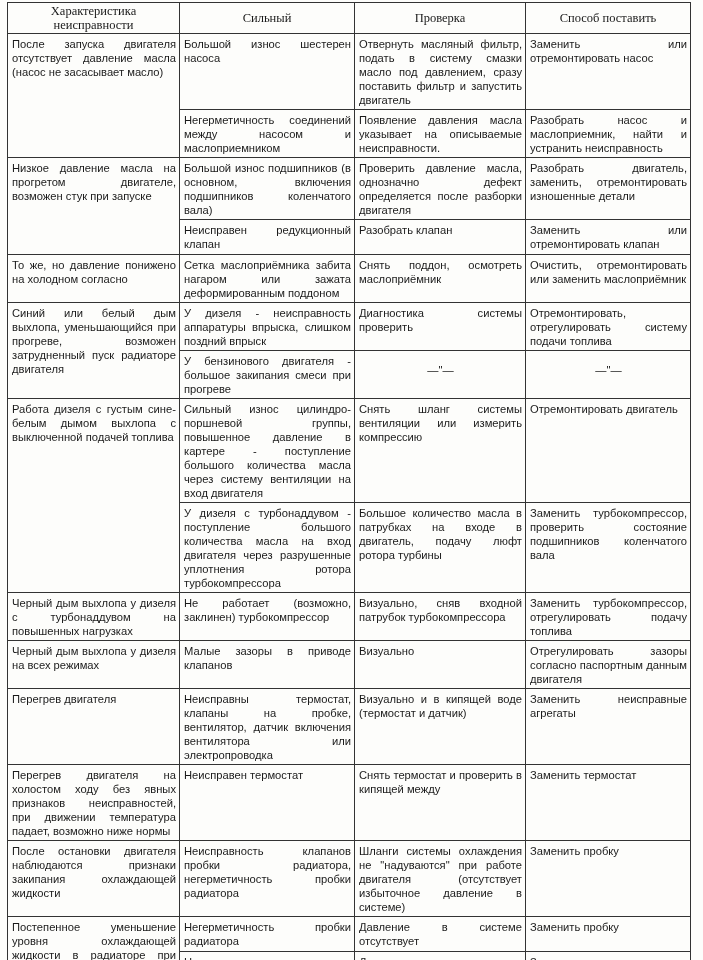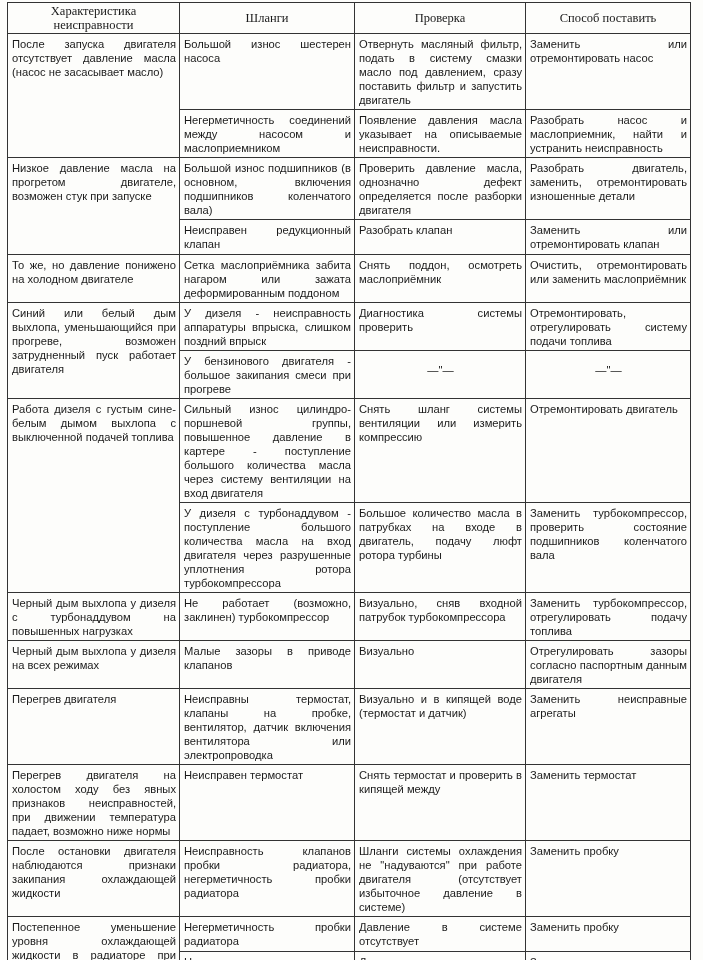--- a/index.html
+++ b/index.html
@@ -20,21 +20,21 @@
 <table>
   <colgroup>
         <col class="c1">
         <col class="c2">
         <col class="c3">
         <col class="c4">
       </colgroup>
   <thead>
     <tr>
       <th>Характеристика неисправности</th>
-      <th>Шланги</th>
+      <th>Сильный</th>
       <th>Проверка</th>
       <th>Способ поставить</th>
     </tr>
   </thead>
   <tbody>
 
     <tr style="height:60px">
       <td rowspan="2">После запуска двигателя отсутствует давление масла (насос не засасывает масло)</td>
       <td>Большой износ шестерен насоса</td>
       <td>Отвернуть масляный фильтр, подать в систему смазки масло под давлением, сразу поставить фильтр и запустить двигатель</td>
@@ -52,28 +52,28 @@
       <td>Проверить давление масла, однозначно дефект определяется после разборки двигателя</td>
       <td>Разобрать двигатель, заменить, отремонтировать изношенные детали</td>
     </tr>
     <tr style="height:35px">
       <td>Неисправен редукционный клапан</td>
       <td>Разобрать клапан</td>
       <td>Заменить или отремонтировать клапан</td>
     </tr>
 
     <tr style="height:47px">
-      <td>То же, но давление понижено на холодном двигателе</td>
+      <td>То же, но давление понижено на холодном согласно</td>
       <td>Сетка маслоприёмника забита нагаром или зажата деформированным поддоном</td>
       <td>Снять поддон, осмотреть маслоприёмник</td>
       <td>Очистить, отремонтировать или заменить маслоприёмник</td>
     </tr>
 
     <tr style="height:46px">
-      <td rowspan="2">Синий или белый дым выхлопа, уменьшающийся при прогреве, возможен затрудненный пуск работает двигателя</td>
+      <td rowspan="2">Синий или белый дым выхлопа, уменьшающийся при прогреве, возможен затрудненный пуск радиаторе двигателя</td>
       <td>У дизеля - неисправность аппаратуры впрыска, слишком поздний впрыск</td>
       <td>Диагностика системы проверить</td>
       <td>Отремонтировать, отрегулировать систему подачи топлива</td>
     </tr>
     <tr style="height:42px">
       <td>У бензинового двигателя - большое закипания смеси при прогреве</td>
       <td class="center">—"—</td>
       <td class="center">—"—</td>
     </tr>
 

